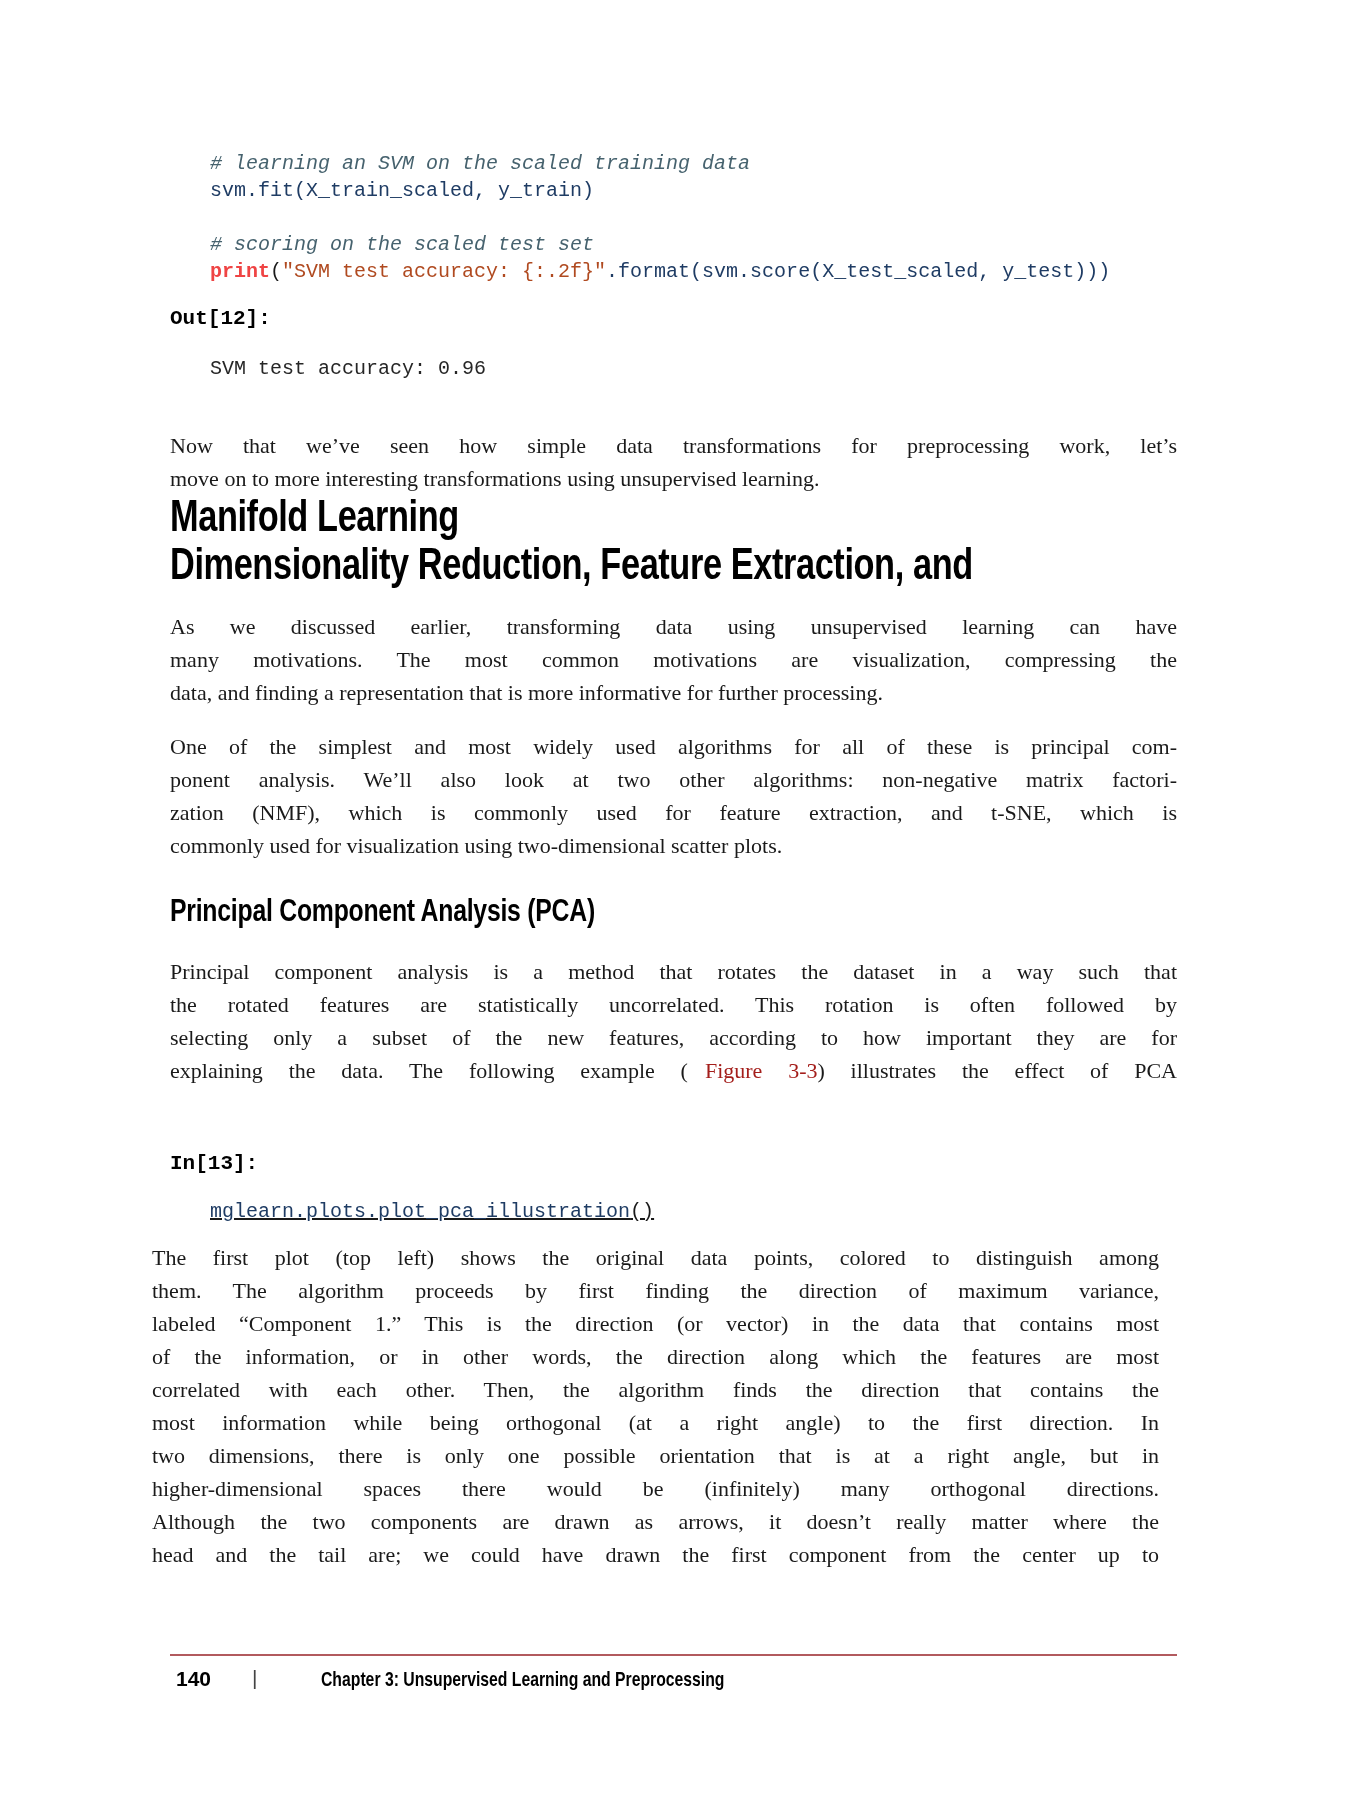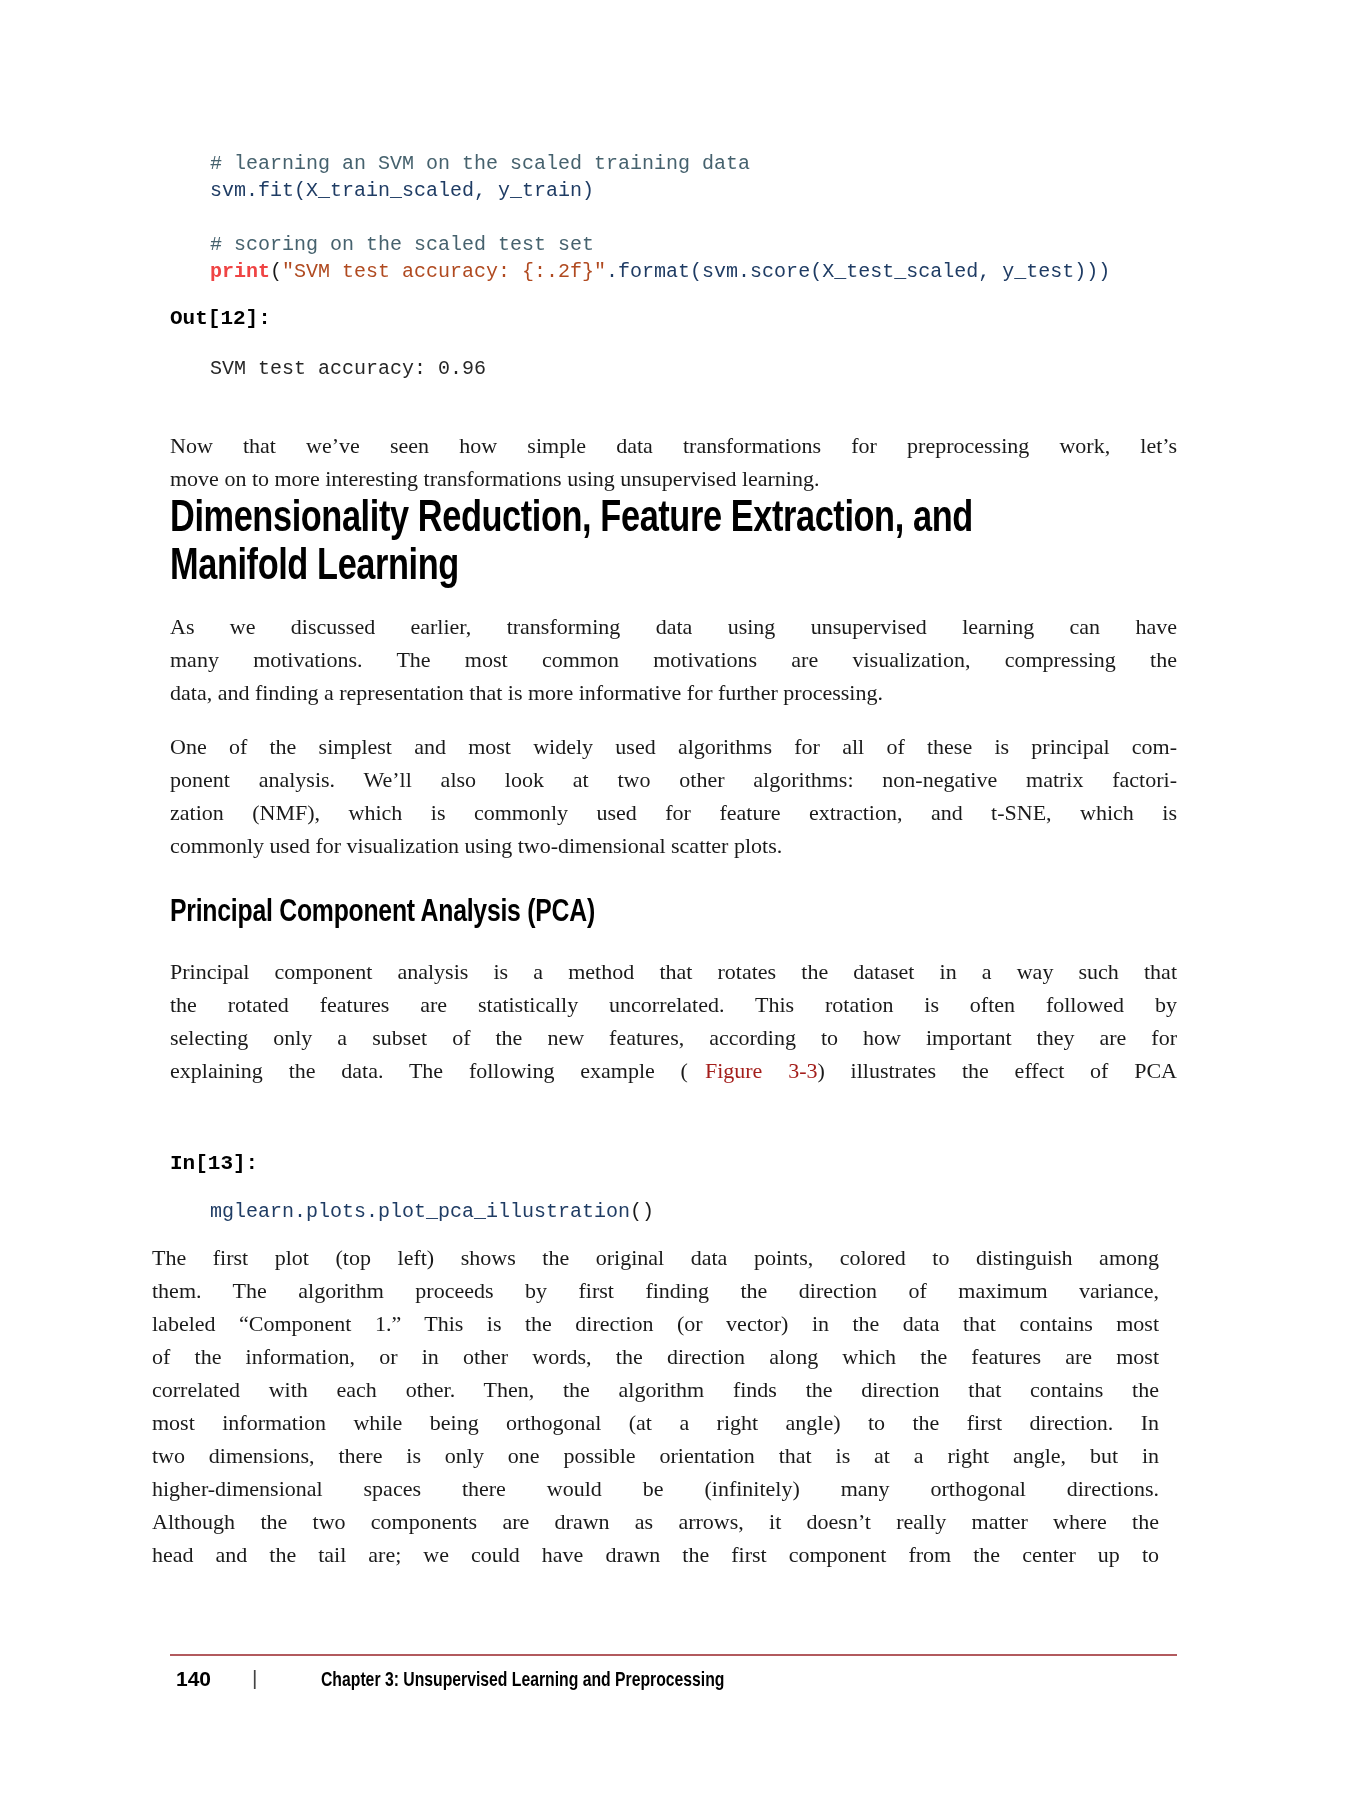--- a/index.html
+++ b/index.html
@@ -2,21 +2,21 @@
 <html><head>
 <meta charset="utf-8">
 <style>
   html,body{margin:0;padding:0;background:#ffffff;}
   body{width:1371px;height:1800px;position:relative;overflow:hidden;
        font-family:"Liberation Serif",serif;color:#1a1a1a;}
   .abs{position:absolute;}
   
   pre.code{margin:0;font-family:"Liberation Mono","DejaVu Sans Mono",monospace;
            font-size:20px;line-height:27px;color:#1a1a1a;}
-  .c-com{color:#46626e;}
+  .c-com{color:#46626e;font-style:italic;}
   .c-kw{color:#ef4444;font-weight:bold;}
   .c-str{color:#b04a20;}
   .c-id{color:#1f3c64;}
   .c-pl{color:#1a1a1a;}
   .io-label{font-family:"Liberation Mono","DejaVu Sans Mono",monospace;
             font-size:21px;font-weight:bold;color:#000;}
   .out-line{font-family:"Liberation Mono","DejaVu Sans Mono",monospace;
             font-size:20px;color:#262626;}
   
   .para{width:1007px;font-size:22px;line-height:33px;
@@ -48,22 +48,22 @@
 
 <div class="io-label abs" style="left:170px;top:307px;">Out[12]:</div>
 <div class="out-line abs" style="left:210px;top:357px;">SVM test accuracy: 0.96</div>
 
 <div class="abs" style="left:170px;top:393px;margin-top:36px;">
   <p class="para">Now that we’ve seen how simple data transformations for preprocessing work, let’s</p>
   <div class="para-last">move on to more interesting transformations using unsupervised learning.</div>
 </div>
 
 <div class="h1 abs" style="left:170px;top:492px;">
+  <div><span class="condense">Manifold Learning</span></div>
   <div><span class="condense">Dimensionality Reduction, Feature Extraction, and</span></div>
-  <div><span class="condense">Manifold Learning</span></div>
 </div>
 
 <div class="abs" style="left:170px;top:610px;">
   <p class="para">As we discussed earlier, transforming data using unsupervised learning can have
 many motivations. The most common motivations are visualization, compressing the</p>
   <div class="para-last">data, and finding a representation that is more informative for further processing.</div>
 </div>
 
 <div class="abs" style="left:170px;top:730px;">
   <p class="para">One of the simplest and most widely used algorithms for all of these is principal com-
@@ -78,21 +78,21 @@
 
 <div class="abs" style="left:170px;top:955px;">
   <p class="para"><span>Principal component analysis is a method that rotates the dataset in a way such that
 the rotated features are statistically uncorrelated. This rotation is often followed by
 selecting only a subset of the new features, according to how important they are for
 explaining the data. The following example (</span><span class="link">Figure 3-3</span><span>) illustrates the effect of PCA</span></p>
 </div>
 
 <div class="io-label abs" style="left:170px;top:1152px;">In[13]:</div>
 
-<pre class="code abs" style="left:210px;top:1198px;"><span class="c-id">mglearn.plots.plot_pca_illustration</span><span class="c-pl">()</span></pre>
+<pre class="code abs" style="left:210px;top:1198px;text-decoration:underline;"><span class="c-id">mglearn.plots.plot_pca_illustration</span><span class="c-pl">()</span></pre>
 
 <div class="abs" style="left:152px;top:1241px;">
   <p class="para">The first plot (top left) shows the original data points, colored to distinguish among
 them. The algorithm proceeds by first finding the direction of maximum variance,
 labeled “Component 1.” This is the direction (or vector) in the data that contains most
 of the information, or in other words, the direction along which the features are most
 correlated with each other. Then, the algorithm finds the direction that contains the
 most information while being orthogonal (at a right angle) to the first direction. In
 two dimensions, there is only one possible orientation that is at a right angle, but in
 higher-dimensional spaces there would be (infinitely) many orthogonal directions.

